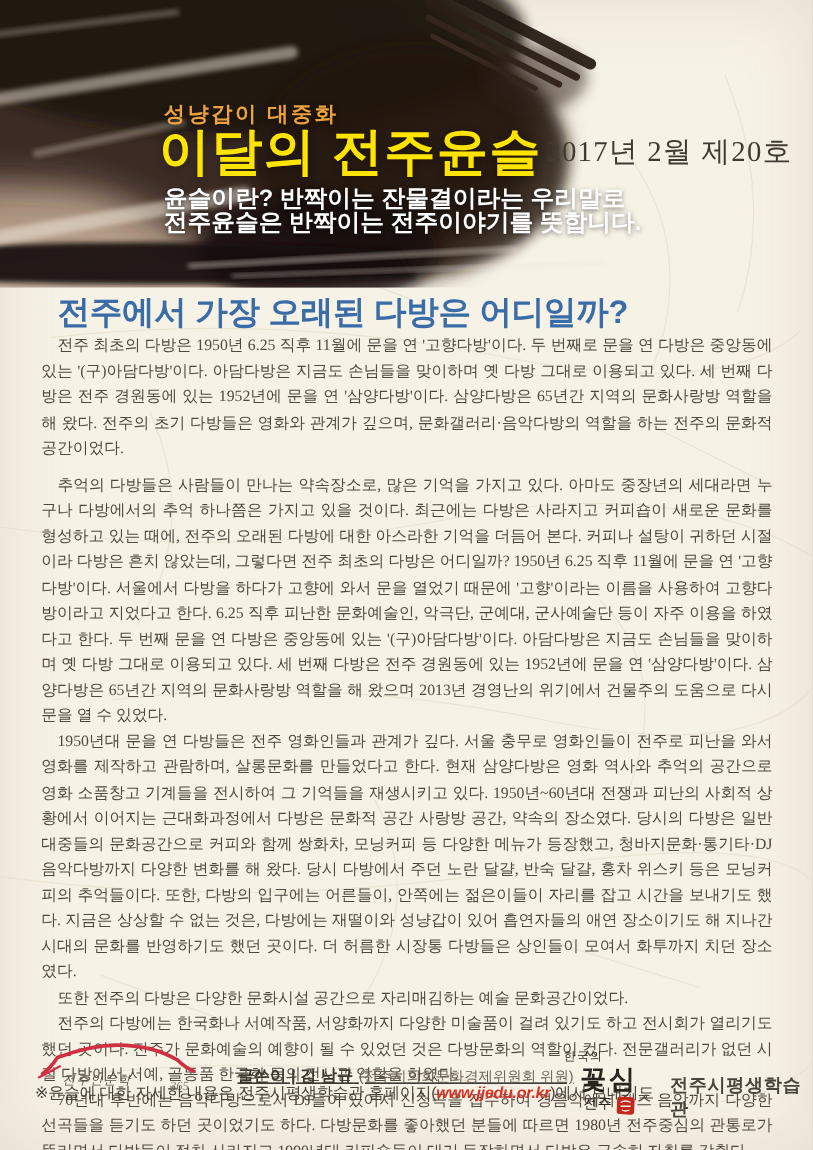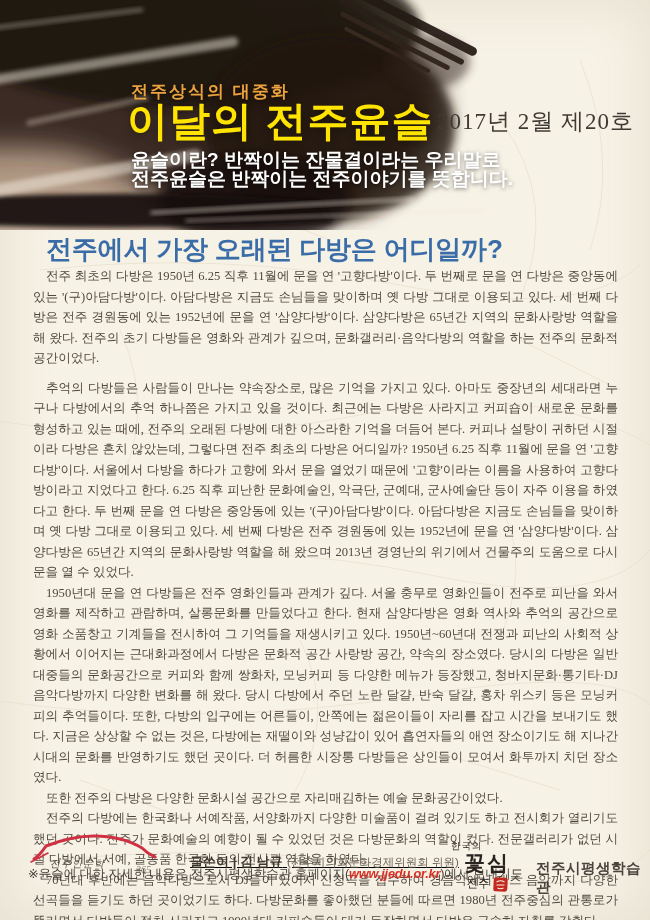--- a/index.html
+++ b/index.html
@@ -153,21 +153,21 @@
       <g transform="rotate(27 390 40)" opacity="0.92">
         <rect x="318" y="8" width="155" height="9" rx="4.5" fill="#241a14"></rect>
         <rect x="328" y="24" width="138" height="6" rx="3" fill="#2a1f18"></rect>
         <rect x="334" y="36" width="122" height="5" rx="2.5" fill="#33261d"></rect>
         <rect x="344" y="48" width="96" height="4" rx="2" fill="#3a2c22"></rect>
       </g>
 
       <ellipse cx="428" cy="62" rx="42" ry="27" fill="#2a1d15" opacity="0.5" filter="url(#b6)"></ellipse>
     </svg>
 
-    <div class="kicker">전주상식의 대중화</div>
+    <div class="kicker">성냥갑이 대중화</div>
     <h1 class="title">이달의 전주윤슬</h1>
     <p class="tagline"><span>윤슬이란? 반짝이는 잔물결이라는 우리말로</span><br><span>전주윤슬은 반짝이는 전주이야기를 뜻합니다.</span></p>
     <div class="issue">2017년 2월 제20호</div>
   </header>
 
   <h2 class="headline">전주에서 가장 오래된 다방은 어디일까?</h2>
 
   <main class="body-text">
     <p class="p-gap">전주 최초의 다방은 1950년 6.25 직후 11월에 문을 연 '고향다방'이다. 두 번째로 문을 연 다방은 중앙동에 있는 '(구)아담다방'이다. 아담다방은 지금도 손님들을 맞이하며 옛 다방 그대로 이용되고 있다. 세 번째 다방은 전주 경원동에 있는 1952년에 문을 연 '삼양다방'이다. 삼양다방은 65년간 지역의 문화사랑방 역할을 해 왔다. 전주의 초기 다방들은 영화와 관계가 깊으며, 문화갤러리·음악다방의 역할을 하는 전주의 문화적 공간이었다.</p>
     <p>추억의 다방들은 사람들이 만나는 약속장소로, 많은 기억을 가지고 있다. 아마도 중장년의 세대라면 누구나 다방에서의 추억 하나쯤은 가지고 있을 것이다. 최근에는 다방은 사라지고 커피숍이 새로운 문화를 형성하고 있는 때에, 전주의 오래된 다방에 대한 아스라한 기억을 더듬어 본다. 커피나 설탕이 귀하던 시절이라 다방은 흔치 않았는데, 그렇다면 전주 최초의 다방은 어디일까? 1950년 6.25 직후 11월에 문을 연 '고향다방'이다. 서울에서 다방을 하다가 고향에 와서 문을 열었기 때문에 '고향'이라는 이름을 사용하여 고향다방이라고 지었다고 한다. 6.25 직후 피난한 문화예술인, 악극단, 군예대, 군사예술단 등이 자주 이용을 하였다고 한다. 두 번째 문을 연 다방은 중앙동에 있는 '(구)아담다방'이다. 아담다방은 지금도 손님들을 맞이하며 옛 다방 그대로 이용되고 있다. 세 번째 다방은 전주 경원동에 있는 1952년에 문을 연 '삼양다방'이다. 삼양다방은 65년간 지역의 문화사랑방 역할을 해 왔으며 2013년 경영난의 위기에서 건물주의 도움으로 다시 문을 열 수 있었다.</p>

